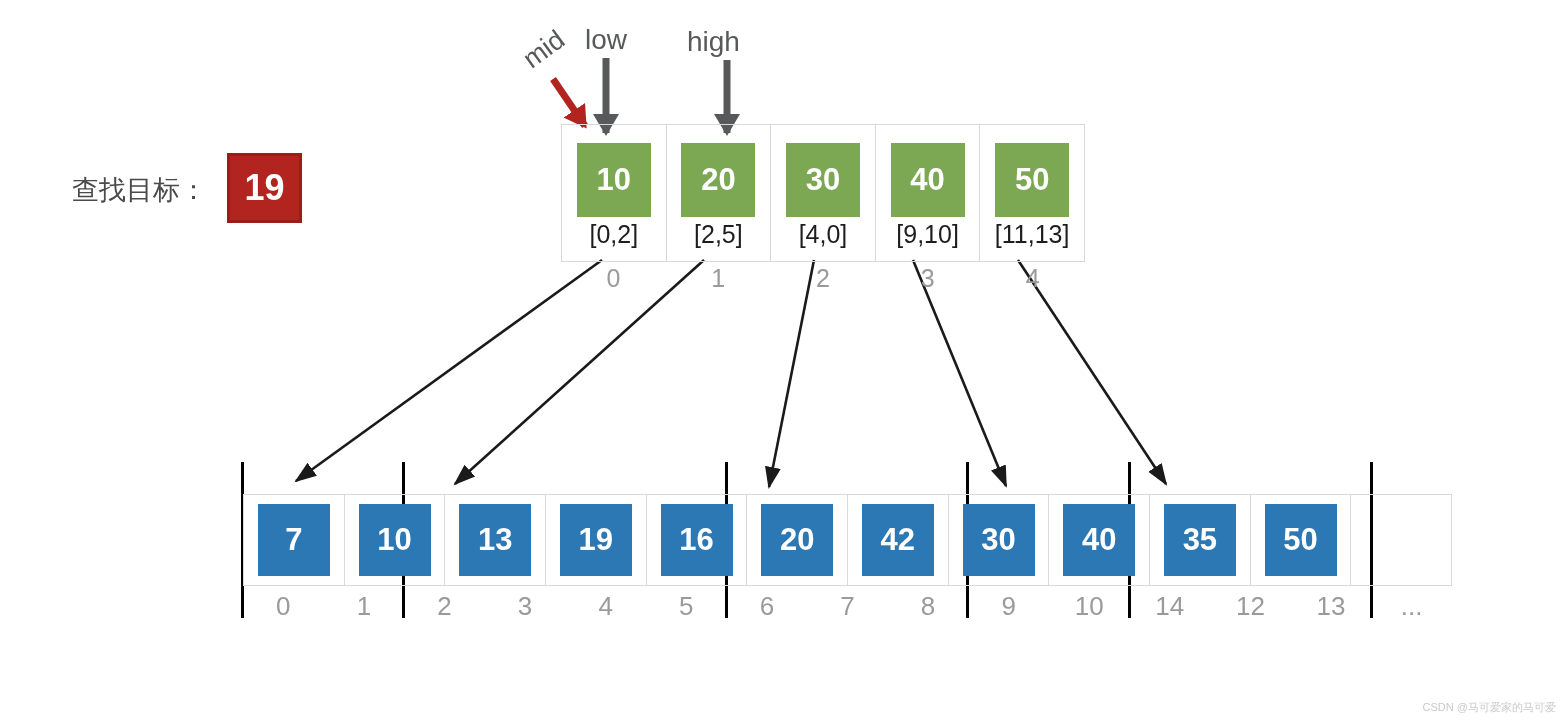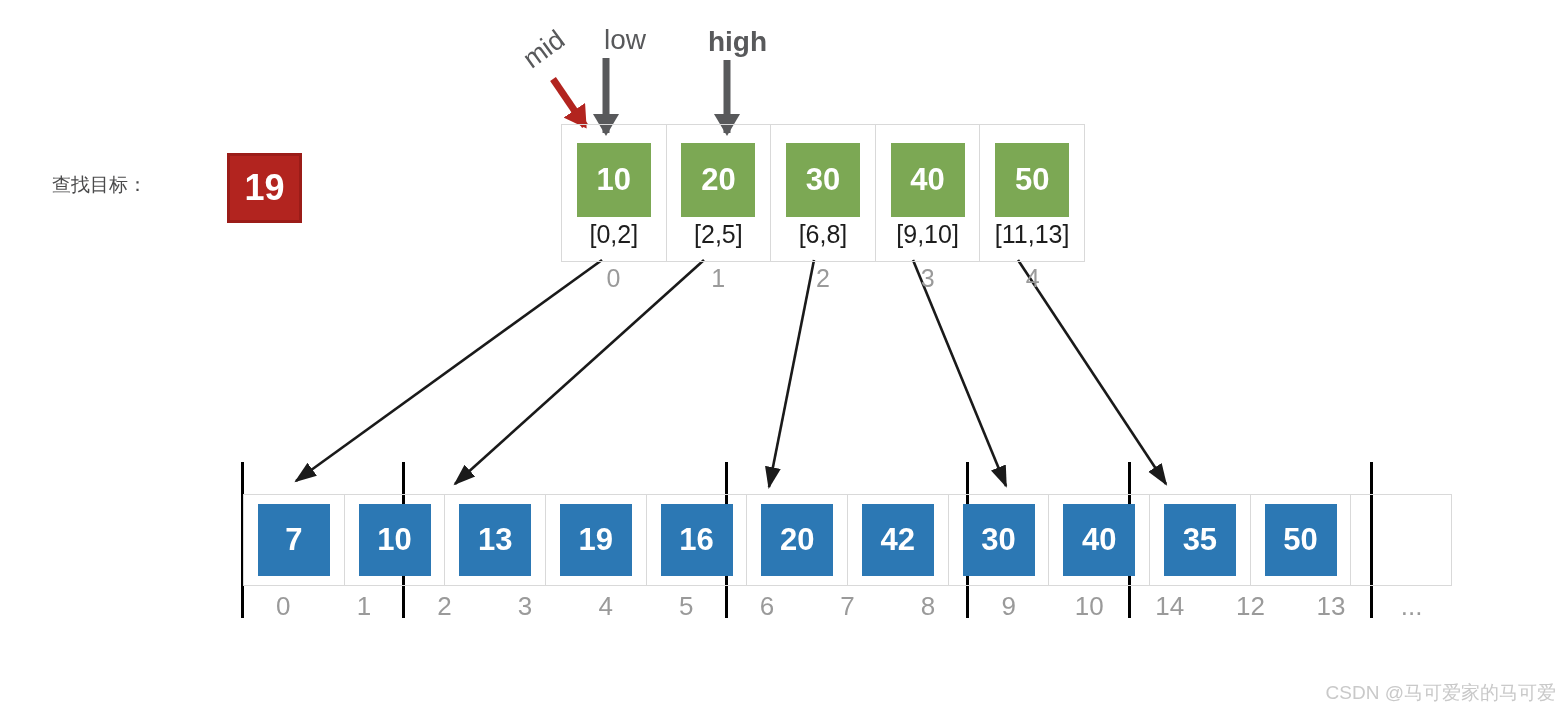--- a/index.html
+++ b/index.html
@@ -7,30 +7,30 @@
     --gray-arrow:#58595b; --text-dark:#1d1d1d; --index-gray:#9a9a9a;
     --border-gray:#d9d9d9; --arrow-black:#1a1a1a; --label-gray:#58595b;
     --watermark:#c9c9c9; --target-text:#4a4a4b;
   }
   html,body{margin:0;padding:0;background:#fff;}
   .stage{position:relative;width:1562px;height:728px;background:#fff;overflow:hidden;
          font-family:"Liberation Sans",sans-serif;}
   .abs{position:absolute;}
 
   
-  .target-label{left:52px;top:172px;font-size:19px;color:var(--target-text);white-space:nowrap;}
+  .target-label{left:72px;top:172px;font-size:27px;color:var(--target-text);white-space:nowrap;}
   .target-box{left:227px;top:153px;width:69px;height:64px;background:var(--red-fill);
               border:3px solid var(--red-border);display:flex;align-items:center;justify-content:center;
               color:#fff;font-weight:bold;font-size:36px;}
 
   
   .ptr{color:var(--label-gray);font-size:28px;}
   .mid-label{left:504px;top:34px;width:80px;text-align:center;transform:rotate(-36deg);font-size:27px;}
-  .low-label{left:566px;top:24px;width:80px;text-align:right;}
-  .high-label{left:687px;top:26px;width:80px;text-align:right;font-weight:bold;}
+  .low-label{left:566px;top:24px;width:80px;text-align:center;}
+  .high-label{left:687px;top:26px;width:80px;text-align:left;}
 
   
   .top-strip{left:561px;top:124px;width:524px;height:138px;border:1px solid var(--border-gray);
              display:flex;box-sizing:border-box;}
   .top-cell{flex:1;border-right:1px solid var(--border-gray);display:flex;flex-direction:column;
             align-items:center;}
   .top-cell:last-child{border-right:none;}
   .green-box{margin-top:18px;width:74px;height:74px;background:var(--green);
              display:flex;align-items:center;justify-content:center;
              color:#fff;font-weight:bold;font-size:31px;}
@@ -52,21 +52,21 @@
   .divider{width:3px;height:156px;top:462px;background:#000;}
 
   .arrow-layer{left:0;top:0;width:1562px;height:728px;pointer-events:none;}
   .black-line{stroke:var(--arrow-black);stroke-width:2.6;}
   .gray-line{stroke:var(--gray-arrow);stroke-width:7;}
   .red-line{stroke:var(--red-fill);stroke-width:7;}
   .mk-black{fill:var(--arrow-black);}
   .mk-gray{fill:var(--gray-arrow);}
   .mk-red{fill:var(--red-fill);}
 
-  .watermark{right:6px;bottom:22px;font-size:19px;color:var(--watermark);white-space:nowrap;margin-top:39px;}
+  .watermark{right:6px;bottom:13px;font-size:11px;color:var(--watermark);white-space:nowrap;margin-top:39px;}
 </style>
 </head>
 <body>
 
 <div class="stage">
 
   <div class="abs target-label">查找目标：</div>
   <div class="abs target-box">
     <span>19</span>
   </div>
@@ -101,21 +101,21 @@
     <div class="top-cell">
       <div class="green-box">10</div>
       <div class="range-label">[0,2]</div>
     </div>
     <div class="top-cell">
       <div class="green-box">20</div>
       <div class="range-label">[2,5]</div>
     </div>
     <div class="top-cell">
       <div class="green-box">30</div>
-      <div class="range-label">[6,8]</div>
+      <div class="range-label">[4,0]</div>
     </div>
     <div class="top-cell">
       <div class="green-box">40</div>
       <div class="range-label">[9,10]</div>
     </div>
     <div class="top-cell">
       <div class="green-box">50</div>
       <div class="range-label">[11,13]</div>
     </div>
   </div>

